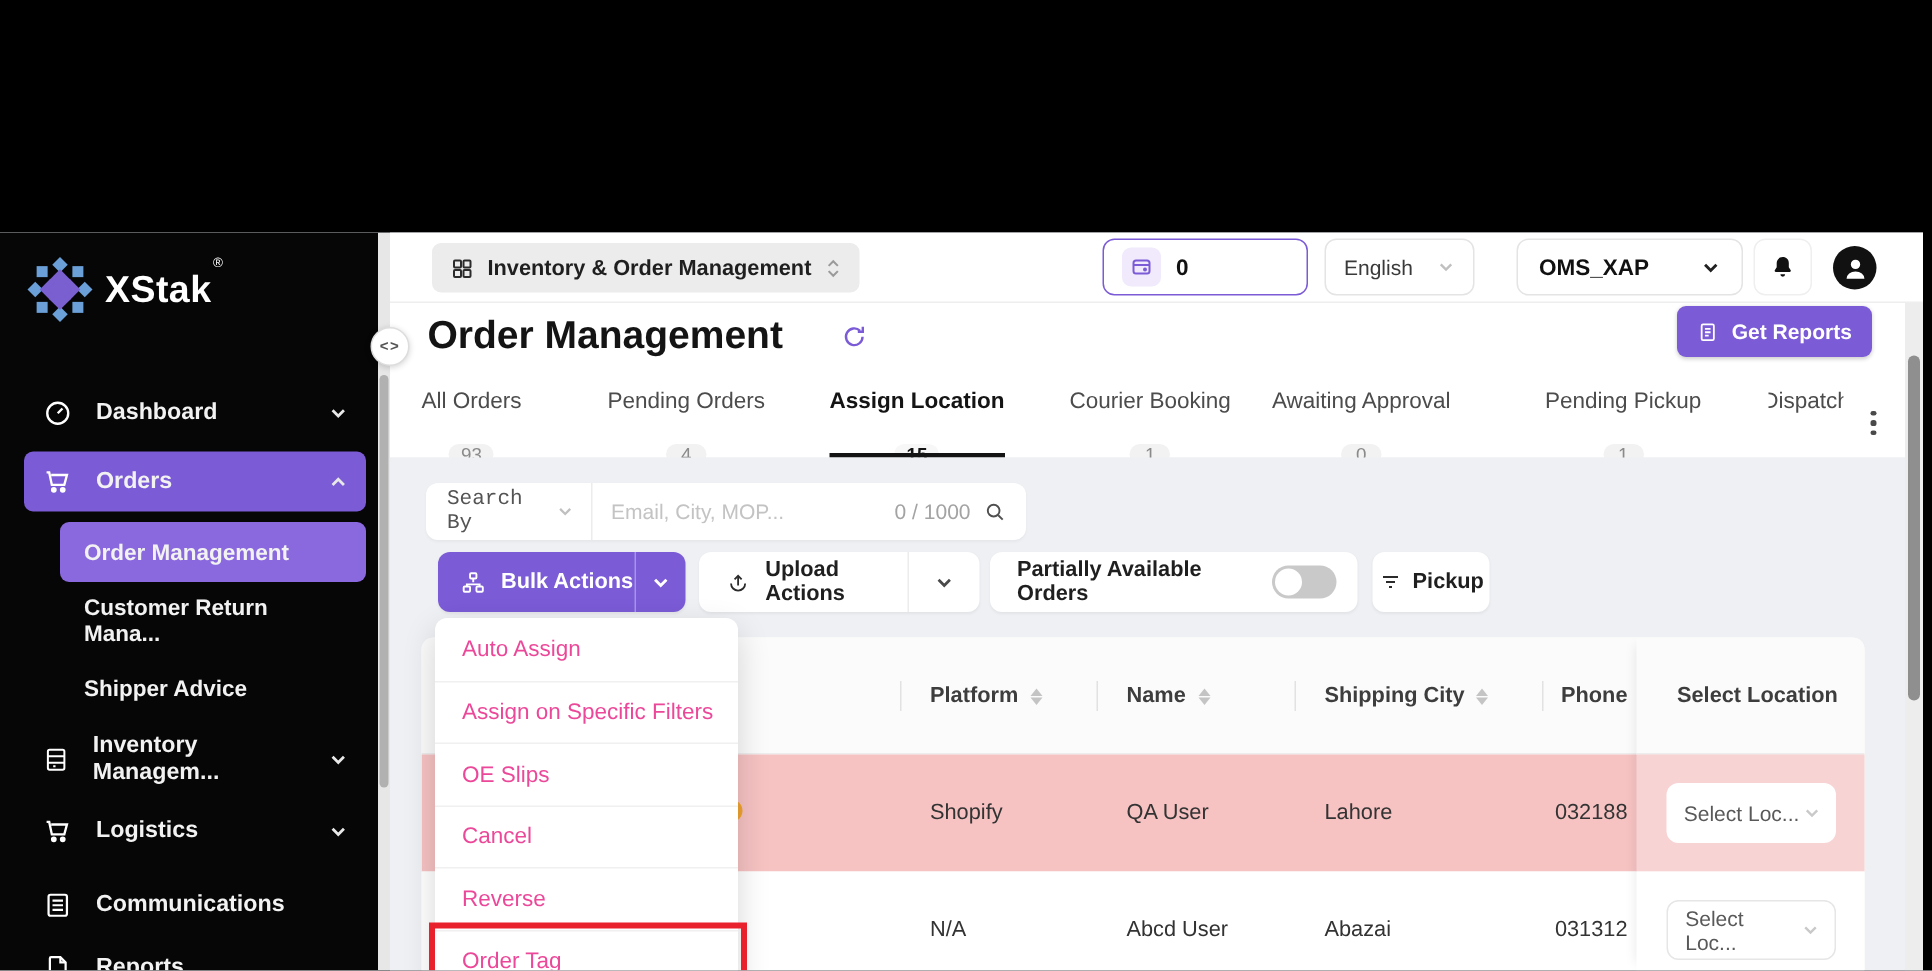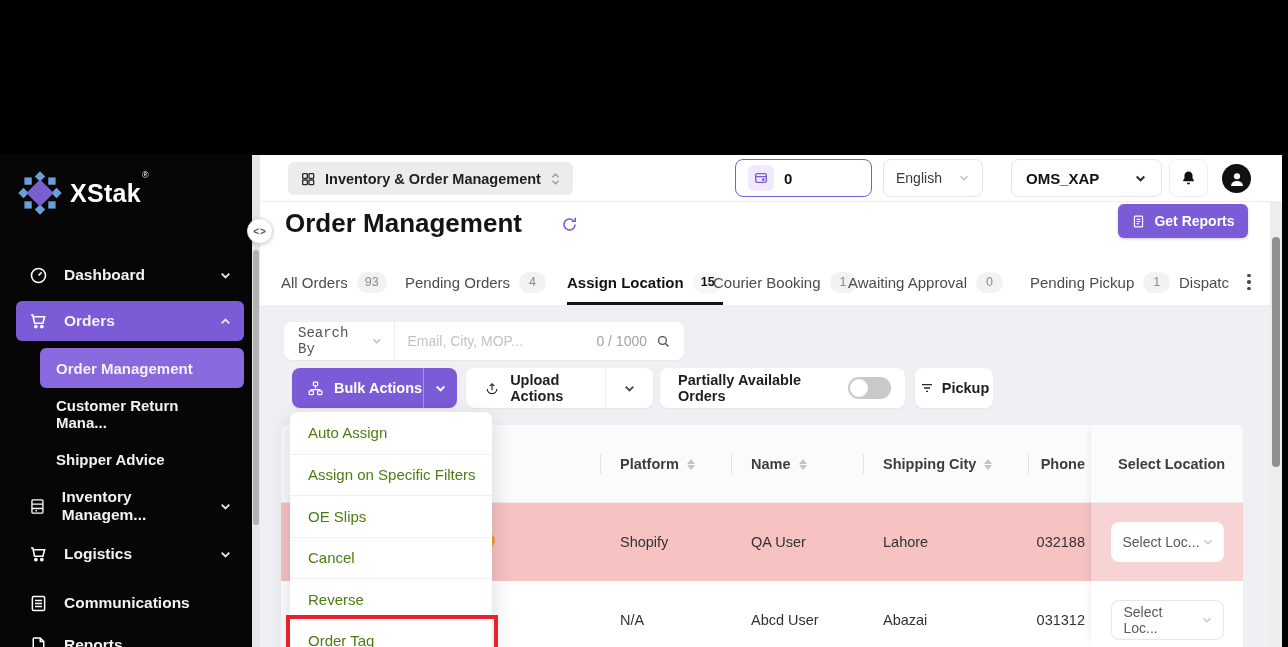--- a/index.html
+++ b/index.html
@@ -37,21 +37,21 @@
   .lang-label { font-size:14px; color:#3a3a3a; }
   .ws { left:751px; width:151px; padding:0 14px; justify-content:space-between; }
   .ws-label { font-size:15px; font-weight:bold; color:#111; }
   .bellbox { left:909px; width:39px; justify-content:center; border-color:#efefef; }
   .avatar { position:absolute; left:962px; top:9px; width:29px; height:29px; border-radius:50%; background:#111; display:flex; align-items:center; justify-content:center; cursor:pointer; }
 
   .pagehead { position:absolute; left:0; top:47px; width:1022px; height:103px; background:#fff; }
   .page-title { position:absolute; left:25px; top:6px; font-size:26px; font-weight:bold; color:#141414; }
   .refresh { position:absolute; left:300px; top:13px; cursor:pointer; }
   .get-reports { position:absolute; left:858px; top:2px; width:130px; height:34px; background:#7b5bd6; border-radius:6px; color:#fff; font-size:14px; font-weight:bold; display:flex; align-items:center; justify-content:center; gap:8px; cursor:pointer; box-shadow:0 1px 3px rgba(0,0,0,.2); }
-  .tab { position:absolute; top:57px; height:46px; display:flex; align-items:center; gap:9px; font-size:15px; color:#4c4c4c; cursor:pointer; white-space:nowrap; }
+  .tab { position:absolute; top:57px; height:46px; display:flex; align-items:center; gap:20px; font-size:15px; color:#4c4c4c; cursor:pointer; white-space:nowrap;flex-direction:column; }
   .tab .cnt { height:21px; min-width:27px; padding:0 8px; border-radius:11px; background:#f2f2f2; color:#8a8a8a; font-size:12.5px; display:flex; align-items:center; justify-content:center; }
   .tab.active { color:#141414; font-weight:bold; }
   .tab.active .cnt { background:#f7f7f7; color:#141414; font-weight:bold; }
   .tab.active::after { content:""; position:absolute; left:0; right:0; bottom:0; height:3px; background:#141414; }
   .dots { position:absolute; left:980px; top:63px; width:18px; height:34px; display:flex; flex-direction:column; align-items:center; justify-content:center; gap:3px; cursor:pointer; }
   .dots i { width:3.5px; height:3.5px; border-radius:50%; background:#4a4a4a; }
 
   .content { position:absolute; left:0; top:150px; width:1022px; height:342px; background:#eef0f3; }
 
   .searchbar { position:absolute; left:24px; top:17px; width:400px; height:38px; background:#fff; border-radius:8px; display:flex; align-items:center; box-shadow:0 1px 2px rgba(0,0,0,.04); }
@@ -85,21 +85,21 @@
   .trow { position:absolute; left:0; width:962px; height:78px; }
   .row-pink { background:#f6c2c2; }
   .td { position:absolute; top:0; height:78px; display:flex; align-items:center; font-size:14.5px; color:#333; padding-left:20px; }
   .fixed-col { position:absolute; left:810px; top:0; width:152px; height:222px; box-shadow:-5px 0 8px -5px rgba(0,0,0,.10); }
   .fc-head { position:absolute; top:0; left:0; width:152px; height:78px; background:#fbfbfb; border-bottom:1px solid #ededed; display:flex; align-items:center; padding-left:27px; font-size:14.5px; font-weight:bold; color:#3d3d3d; }
   .fc-cell { position:absolute; left:0; width:152px; height:78px; display:flex; align-items:center; justify-content:center; }
   .sel-btn { width:113px; height:40px; background:#fff; border-radius:8px; display:flex; align-items:center; justify-content:space-between; padding:0 10px 0 12px; font-size:14px; color:#595959; cursor:pointer; }
   .sel-btn.bordered { border:1px solid #e6e6e6; }
 
   .menu { position:absolute; left:30px; top:257px; width:202px; background:#fff; border-radius:8px; box-shadow:0 8px 22px rgba(0,0,0,.16); z-index:30; overflow:hidden; }
-  .menu-item { height:41.5px; display:flex; align-items:center; padding-left:18px; font-size:15px; color:#4d7c0f; cursor:pointer; }
+  .menu-item { height:41.5px; display:flex; align-items:center; padding-left:18px; font-size:15px; color:#ec4899; cursor:pointer; }
   .menu-item + .menu-item { border-top:1px solid #f0f0f0; }
 
   .annotation { position:absolute; left:26px; top:460px; width:212px; height:46px; border:4px solid #e8212c; z-index:50; pointer-events:none; }
   .orange-badge { position:absolute; left:220px; top:378px; width:15px; height:15px; border-radius:50%; border:3px solid #f0a330; background:#fff; z-index:20; }
 
   .main-scroll { position:absolute; left:1010px; top:47px; width:12px; height:445px; background:#ededed; z-index:40; }
   .main-thumb { position:absolute; left:2px; top:35px; width:8px; height:230px; border-radius:4px; background:#8f8f8f; }
 
   .collapse-btn { position:absolute; left:247px; top:63px; width:26px; height:26px; border-radius:50%; background:#fff; border:1px solid #ddd; box-shadow:0 1px 4px rgba(0,0,0,.18); z-index:60; display:flex; align-items:center; justify-content:center; font-size:10px; color:#555; letter-spacing:1px; cursor:pointer; font-weight:bold; }
 </style>
@@ -298,21 +298,21 @@
       </div>
 
       <div class="tab" style="left:21px;">
         <span>All Orders</span>
         <span class="cnt">93</span>
       </div>
       <div class="tab" style="left:145px;">
         <span>Pending Orders</span>
         <span class="cnt">4</span>
       </div>
-      <div class="tab active" style="left:307px;">
+      <div class="tab active" style="left:293px;">
         <span>Assign Location</span>
         <span class="cnt">15</span>
       </div>
       <div class="tab" style="left:453px;">
         <span>Courier Booking</span>
         <span class="cnt">1</span>
       </div>
       <div class="tab" style="left:588px;">
         <span>Awaiting Approval</span>
         <span class="cnt">0</span>

